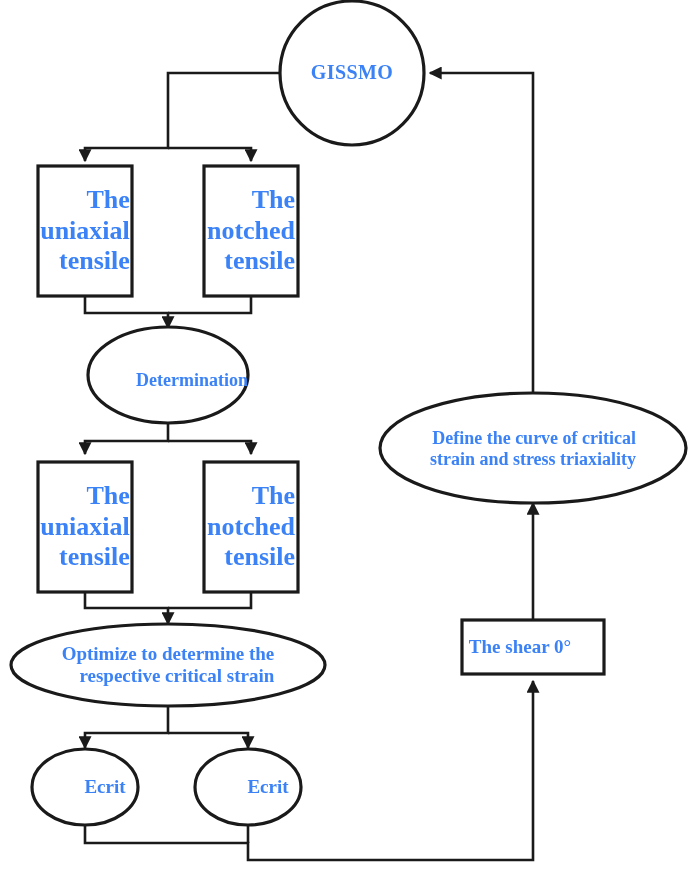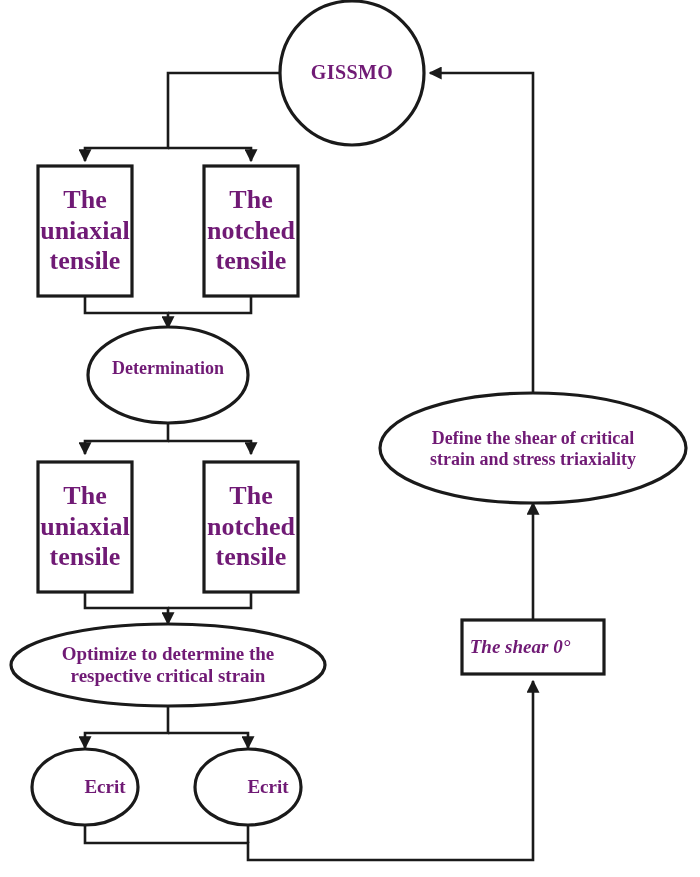--- a/index.html
+++ b/index.html
@@ -22,23 +22,23 @@
     left: 0;
     top: 0;
     width: 700px;
     height: 877px;
   }
   .node-label {
     position: absolute;
     display: flex;
     align-items: center;
     justify-content: center;
-    text-align: center;
+    text-align: right;
     font-weight: bold;
-    color: #701a75;
+    color: #3b82f6;
     line-height: 1.18;
     pointer-events: none;
     white-space: pre-line;
   }
   .lbl-gissmo      { font-size: 20px; letter-spacing: 0.4px; }
   .lbl-box         { font-size: 26px; }
   .lbl-det         { font-size: 18px; }
   .lbl-opt         { font-size: 19px; }
   .lbl-ecrit       { font-size: 19px; margin-left: 20px; }
   .lbl-define      { font-size: 18px; }
@@ -108,37 +108,37 @@
   <div class="node-label lbl-gissmo" style="left:280px; top:53px; width:144px; height:40px;">GISSMO</div>
 
   <div class="node-label lbl-box" style="left:38px; top:166px; width:94px; height:130px;">The
 uniaxial
 tensile</div>
 
   <div class="node-label lbl-box" style="left:204px; top:166px; width:94px; height:130px;">The
 notched
 tensile</div>
 
-  <div class="node-label lbl-det" style="left:88px; top:333px; width:160px; height:60px; display:block; padding-top:4px;">
+  <div class="node-label lbl-det" style="left:88px; top:345px; width:160px; height:60px; display:block; padding-top:4px;">
     <div>Determination</div>
   </div>
 
   <div class="node-label lbl-box" style="left:38px; top:462px; width:94px; height:130px;">The
 uniaxial
 tensile</div>
 
   <div class="node-label lbl-box" style="left:204px; top:462px; width:94px; height:130px;">The
 notched
 tensile</div>
 
   <div class="node-label lbl-opt" style="left:26px; top:635px; width:284px; height:60px;">Optimize to determine the
 respective critical strain</div>
 
   <div class="node-label lbl-ecrit" style="left:32px; top:767px; width:106px; height:40px;">Ecrit</div>
 
   <div class="node-label lbl-ecrit" style="left:195px; top:767px; width:106px; height:40px;">Ecrit</div>
 
-  <div class="node-label lbl-shear" style="left:462px; top:620px; width:116px; height:54px;font-style:italic;">The shear 0°</div>
+  <div class="node-label lbl-shear" style="left:462px; top:620px; width:116px; height:54px;">The shear 0°</div>
 
-  <div class="node-label lbl-define" style="left:393px; top:418px; width:280px; height:62px;">Define the shear of critical
+  <div class="node-label lbl-define" style="left:393px; top:418px; width:280px; height:62px;">Define the curve of critical
 strain and stress triaxiality</div>
 
 </div>
 
 </body></html>

